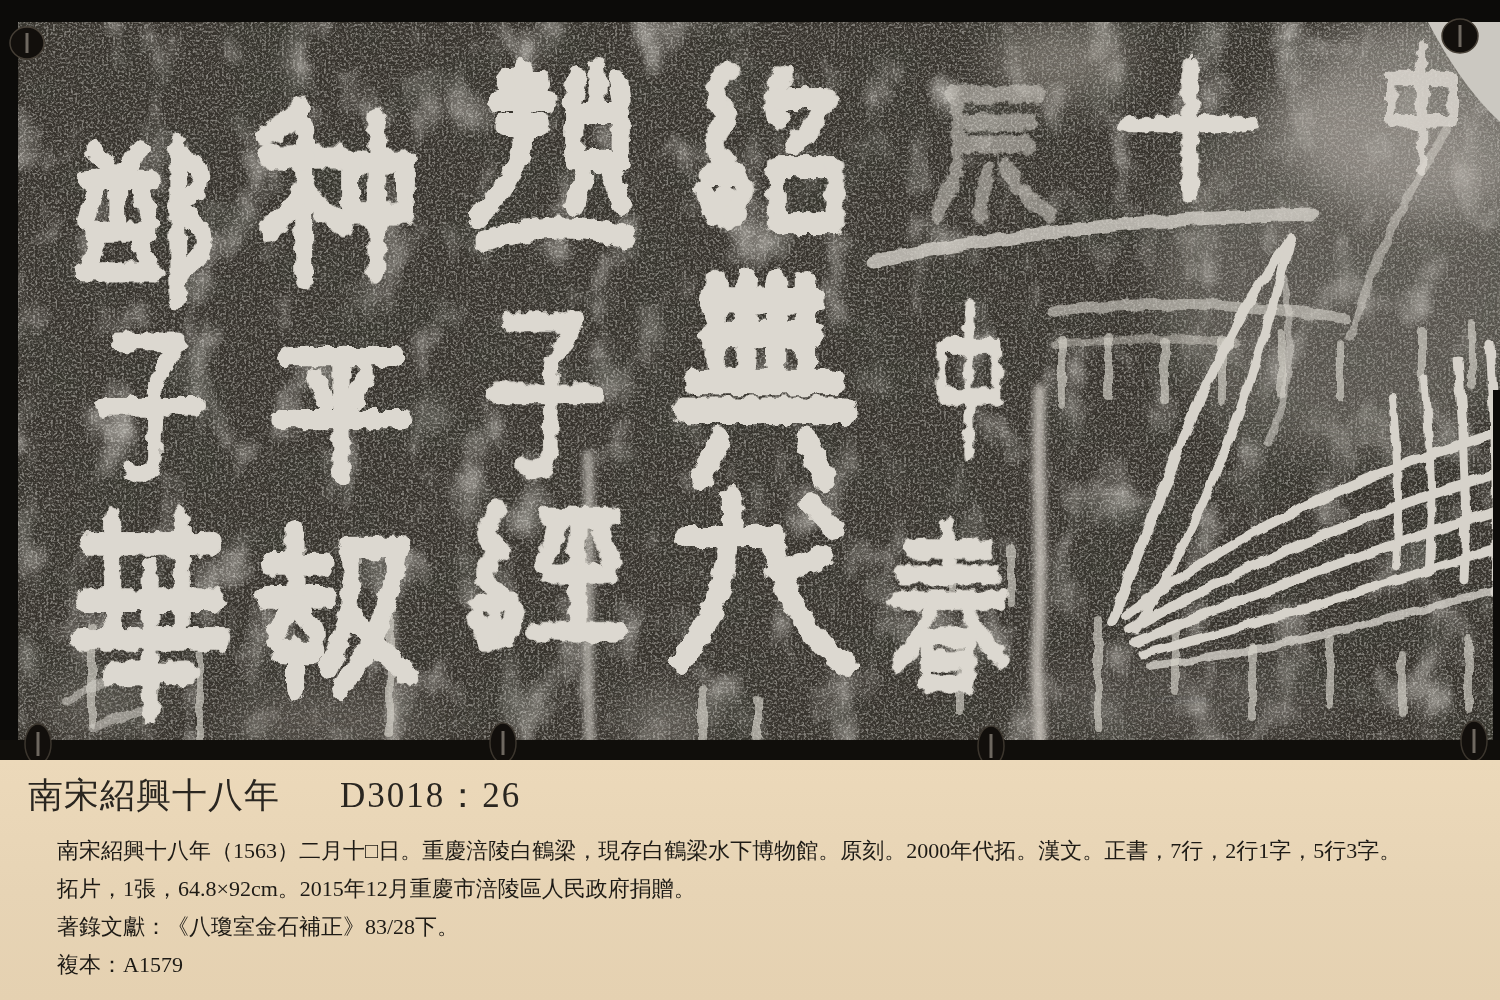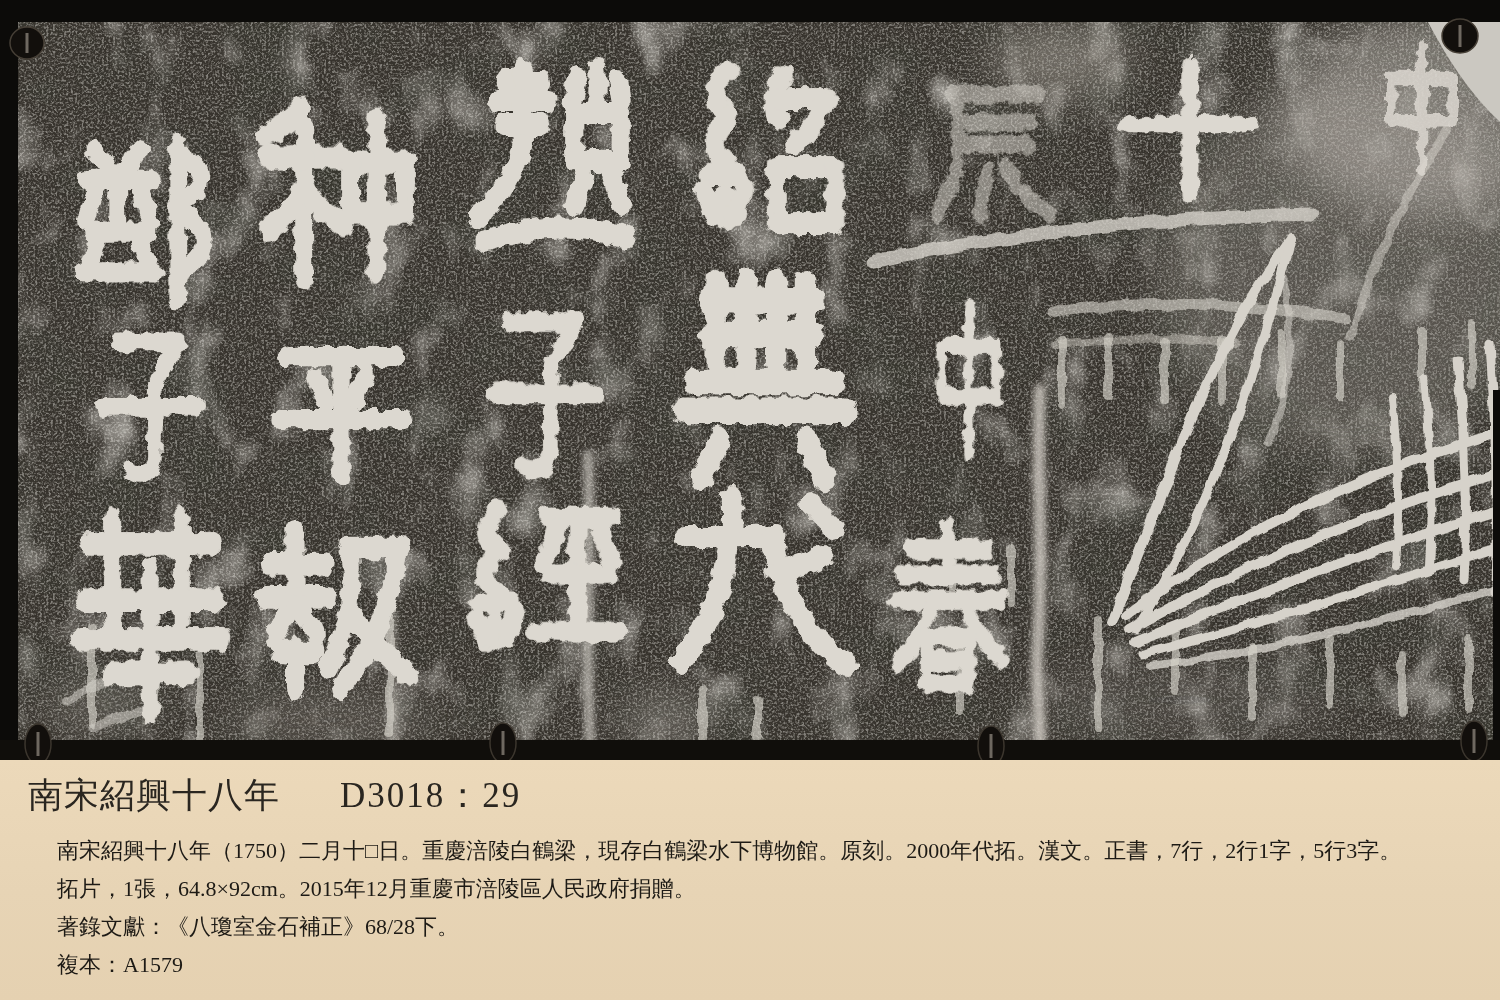--- a/index.html
+++ b/index.html
@@ -315,22 +315,22 @@
         <g>
           <ellipse cx="1474" cy="741" rx="13" ry="20" fill="#120f0c" stroke="#3c362e" stroke-width="1.5"></ellipse>
           <line x1="1474" y1="729" x2="1474" y2="753" stroke="#6e6860" stroke-width="3"></line>
         </g>
       </g>
     </svg>
   </div>
 
   <div class="panel">
     <div class="title-row">
-      <span>南宋紹興十八年</span><span class="cat-no">D3018：29</span>
+      <span>南宋紹興十八年</span><span class="cat-no">D3018：26</span>
     </div>
     <div class="desc">
-      <div class="desc-line">南宋紹興十八年（1750）二月十□日。重慶涪陵白鶴梁，現存白鶴梁水下博物館。原刻。2000年代拓。漢文。正書，7行，2行1字，5行3字。</div>
+      <div class="desc-line">南宋紹興十八年（1563）二月十□日。重慶涪陵白鶴梁，現存白鶴梁水下博物館。原刻。2000年代拓。漢文。正書，7行，2行1字，5行3字。</div>
       <div class="desc-line">拓片，1張，64.8×92cm。2015年12月重慶市涪陵區人民政府捐贈。</div>
-      <div class="desc-line">著錄文獻：《八瓊室金石補正》68/28下。</div>
+      <div class="desc-line">著錄文獻：《八瓊室金石補正》83/28下。</div>
       <div class="desc-line">複本：A1579</div>
     </div>
   </div>
 </div>
 
 </body></html>

